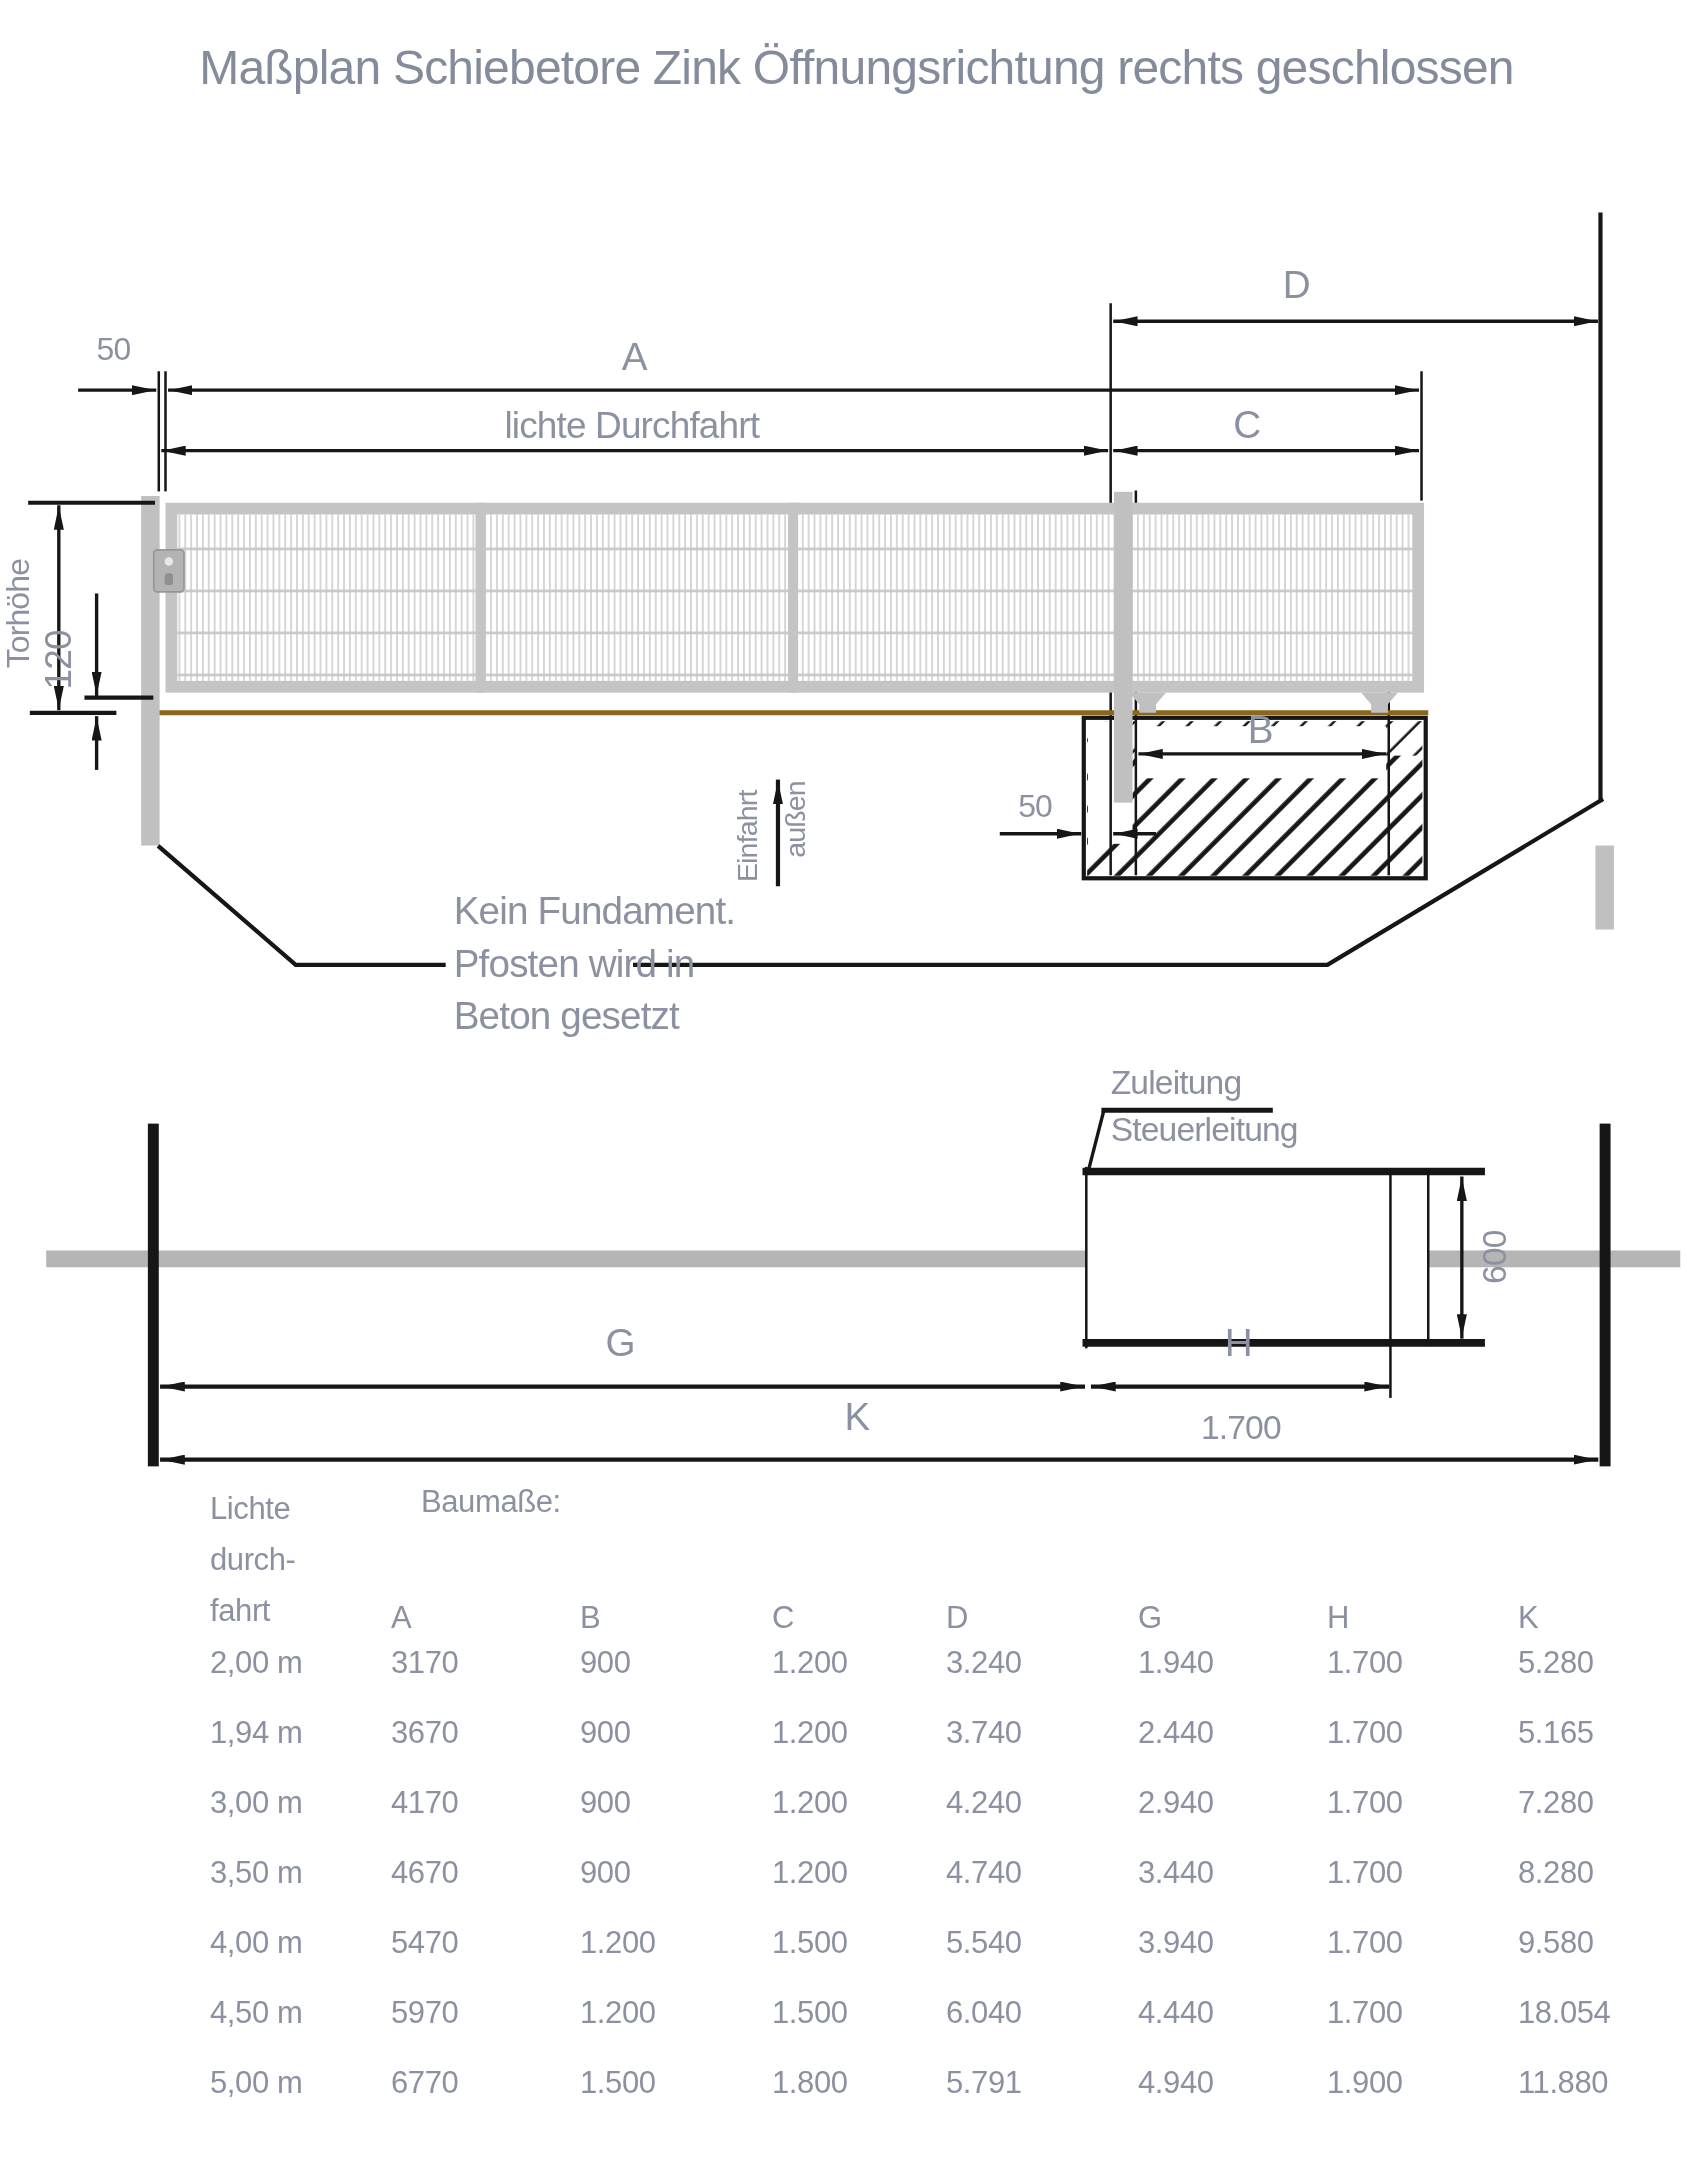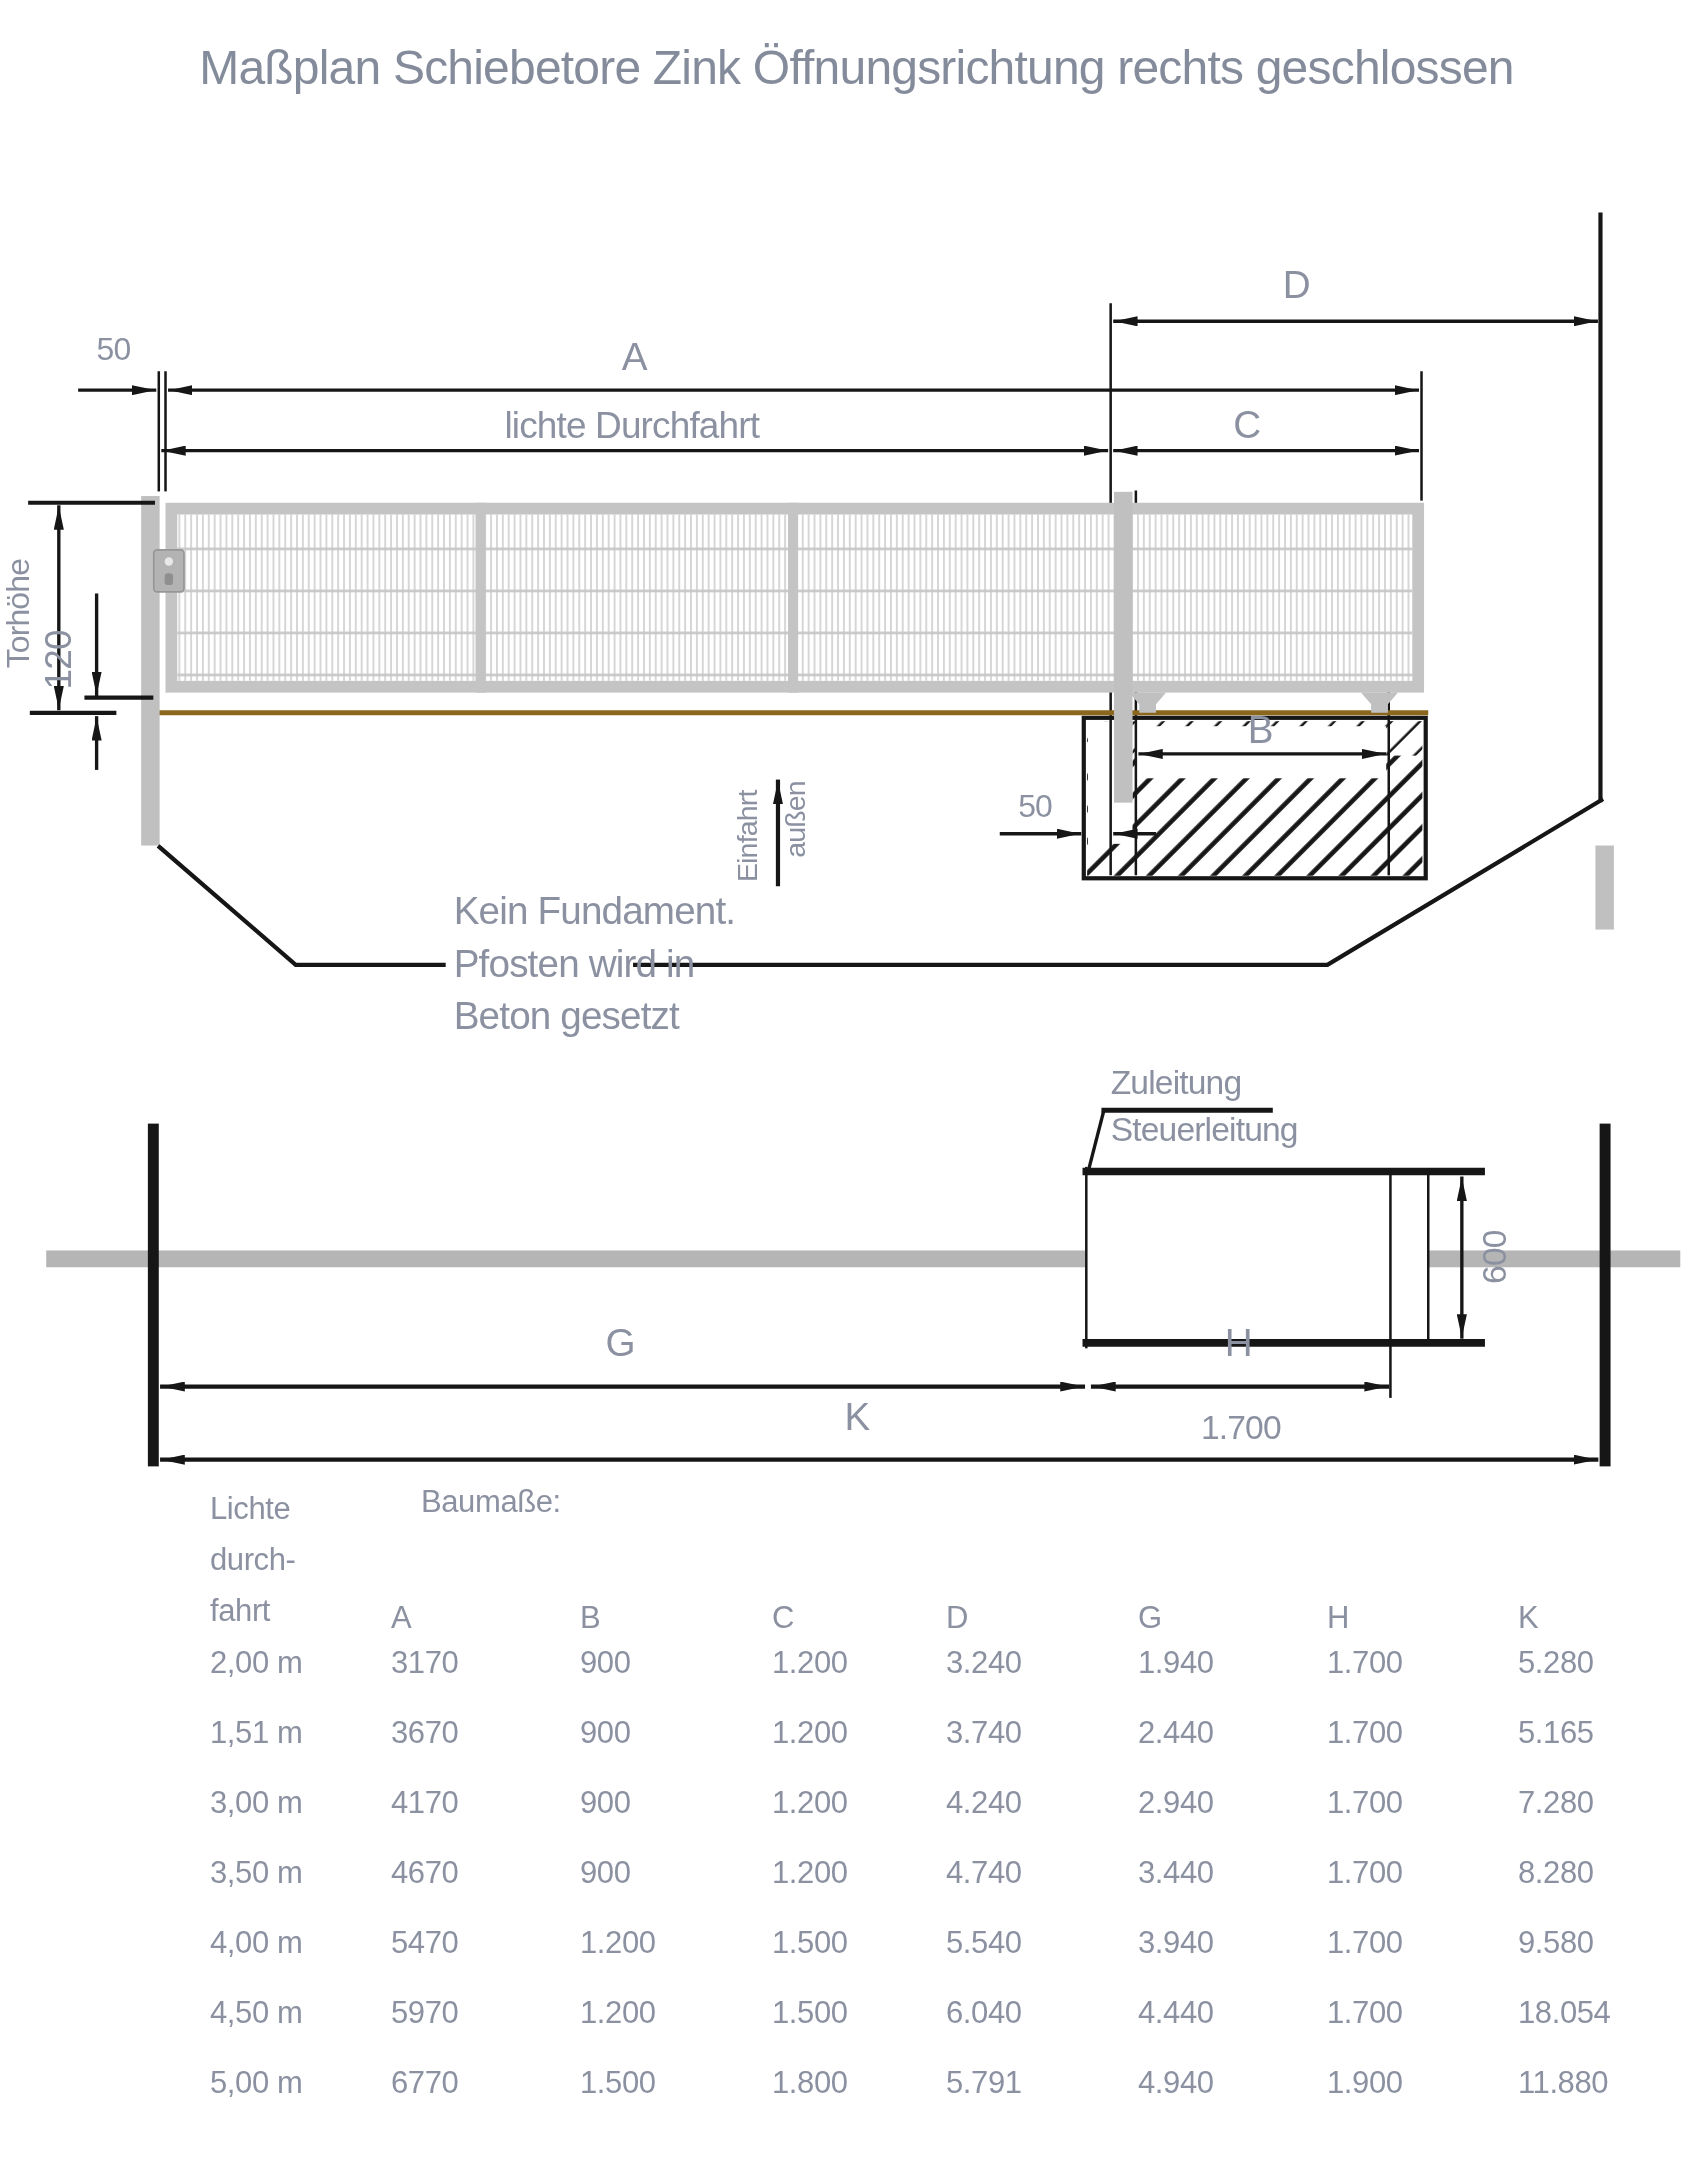--- a/index.html
+++ b/index.html
@@ -193,21 +193,21 @@
     <div>2,00 m</div>
     <div>3170</div>
     <div>900</div>
     <div>1.200</div>
     <div>3.240</div>
     <div>1.940</div>
     <div>1.700</div>
     <div>5.280</div>
   </div>
   <div class="trow">
-    <div>1,51 m</div>
+    <div>1,94 m</div>
     <div>3670</div>
     <div>900</div>
     <div>1.200</div>
     <div>3.740</div>
     <div>2.440</div>
     <div>1.700</div>
     <div>5.165</div>
   </div>
   <div class="trow">
     <div>3,00 m</div>

